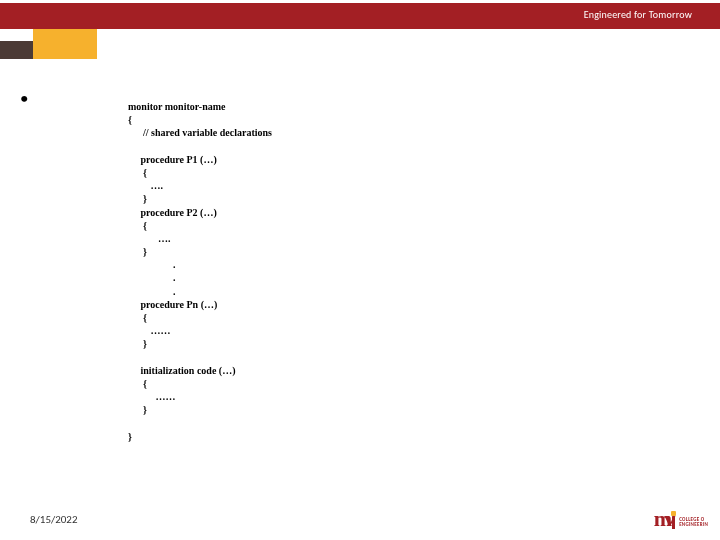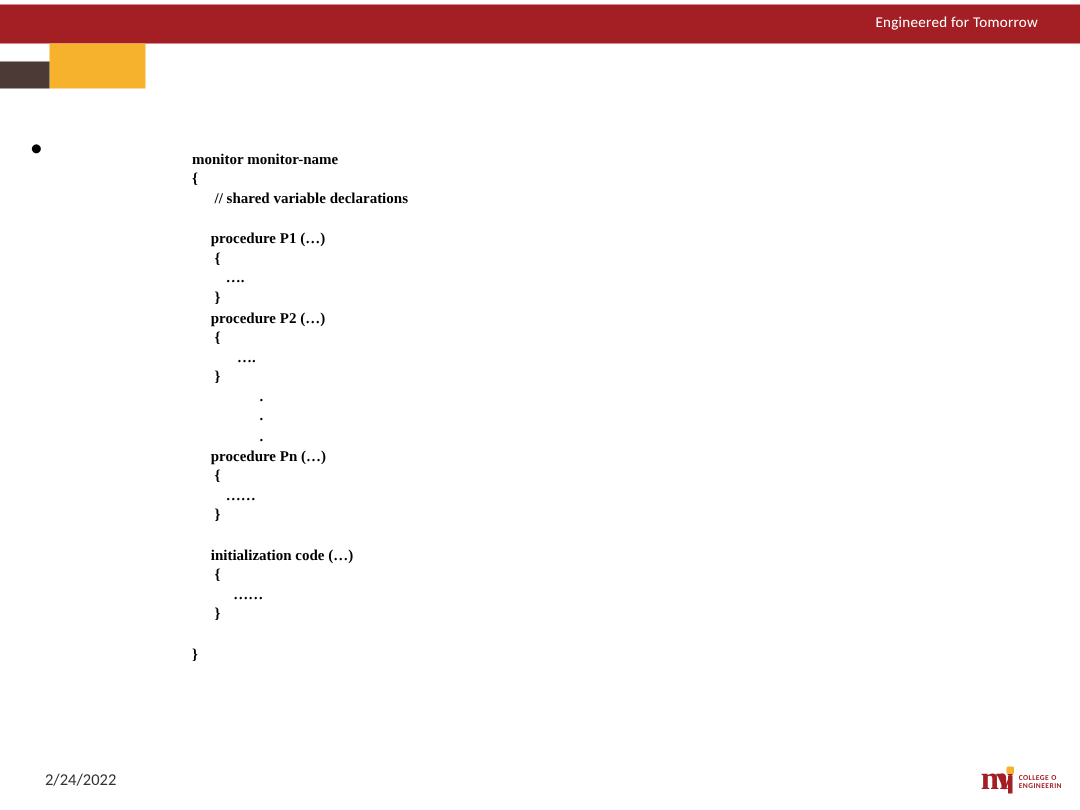--- a/index.html
+++ b/index.html
@@ -153,21 +153,21 @@
          ……
       }
 
      initialization code (…)
       {
            ……
       }
 
 }</div>
 
-<div class="date">2/24/2022</div>
+<div class="date">8/15/2022</div>
 
 <div class="logo">
   <span class="m">m</span>
   <span class="m" style="margin-left:-6px">v</span>
   <span class="i-wrap">
     <span class="i-dot"></span>
     <span class="i-stem"></span>
   </span>
   <span class="tag">
     <span>COLLEGE O</span><br>

